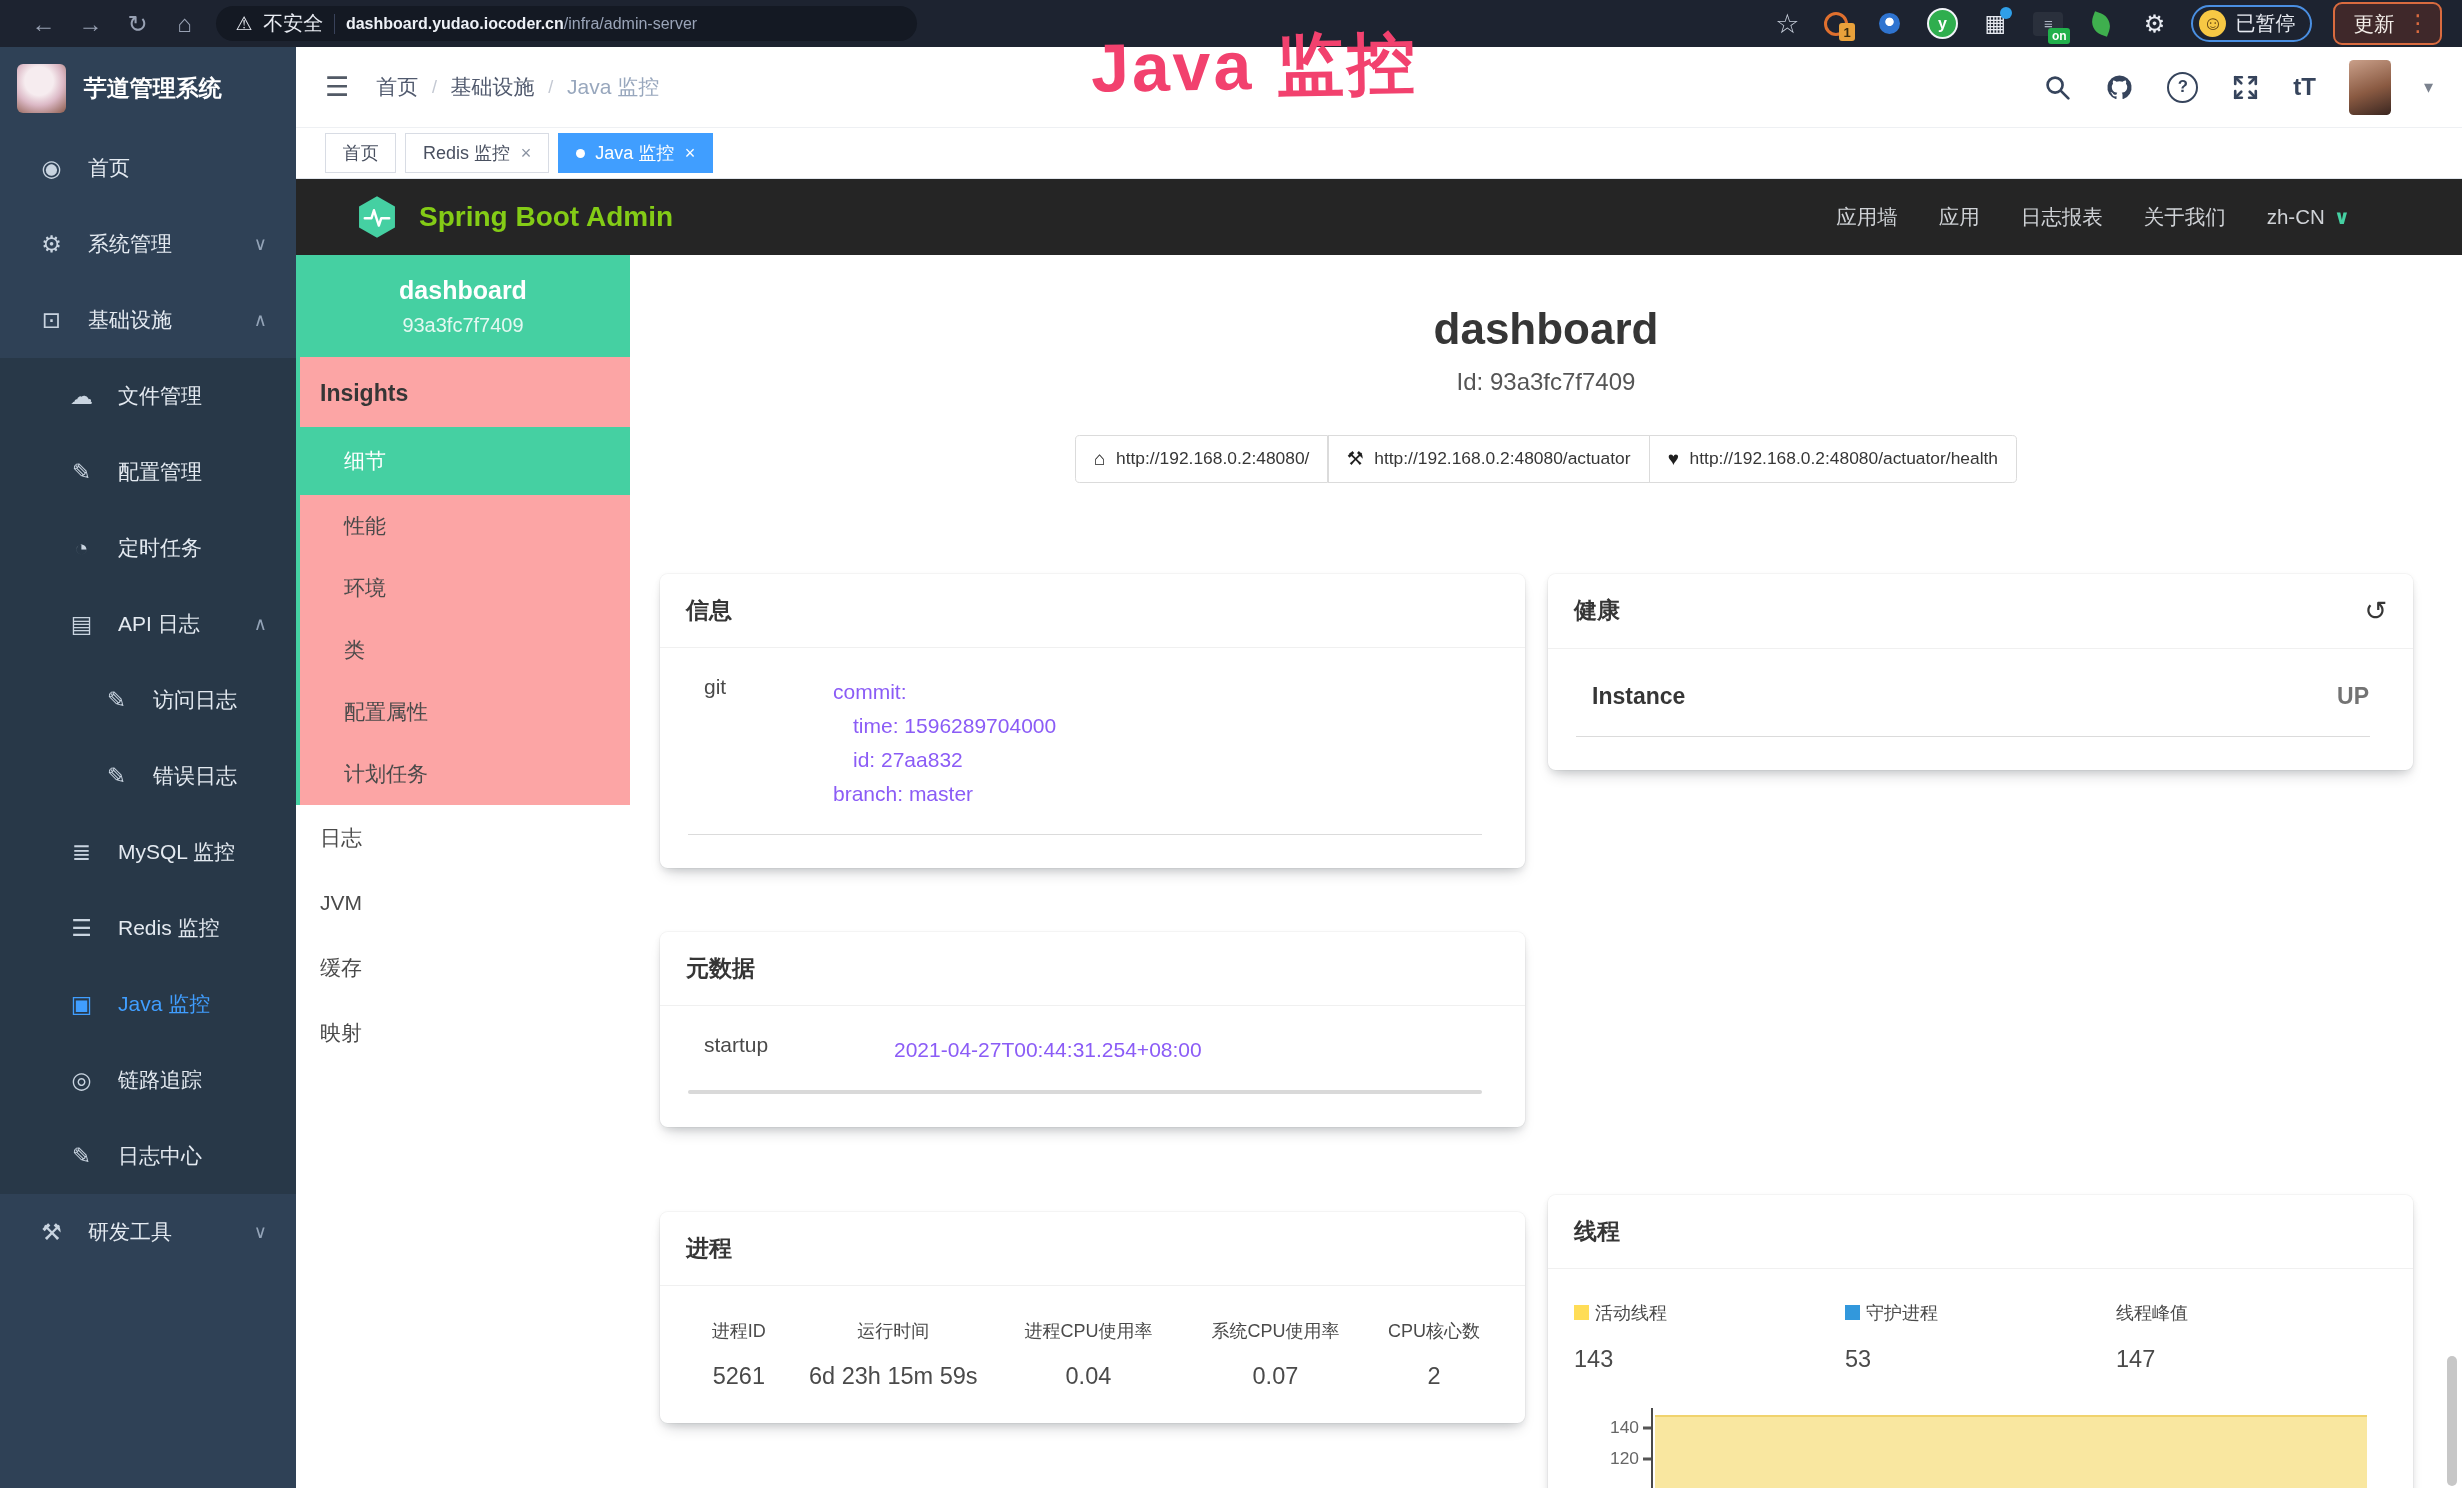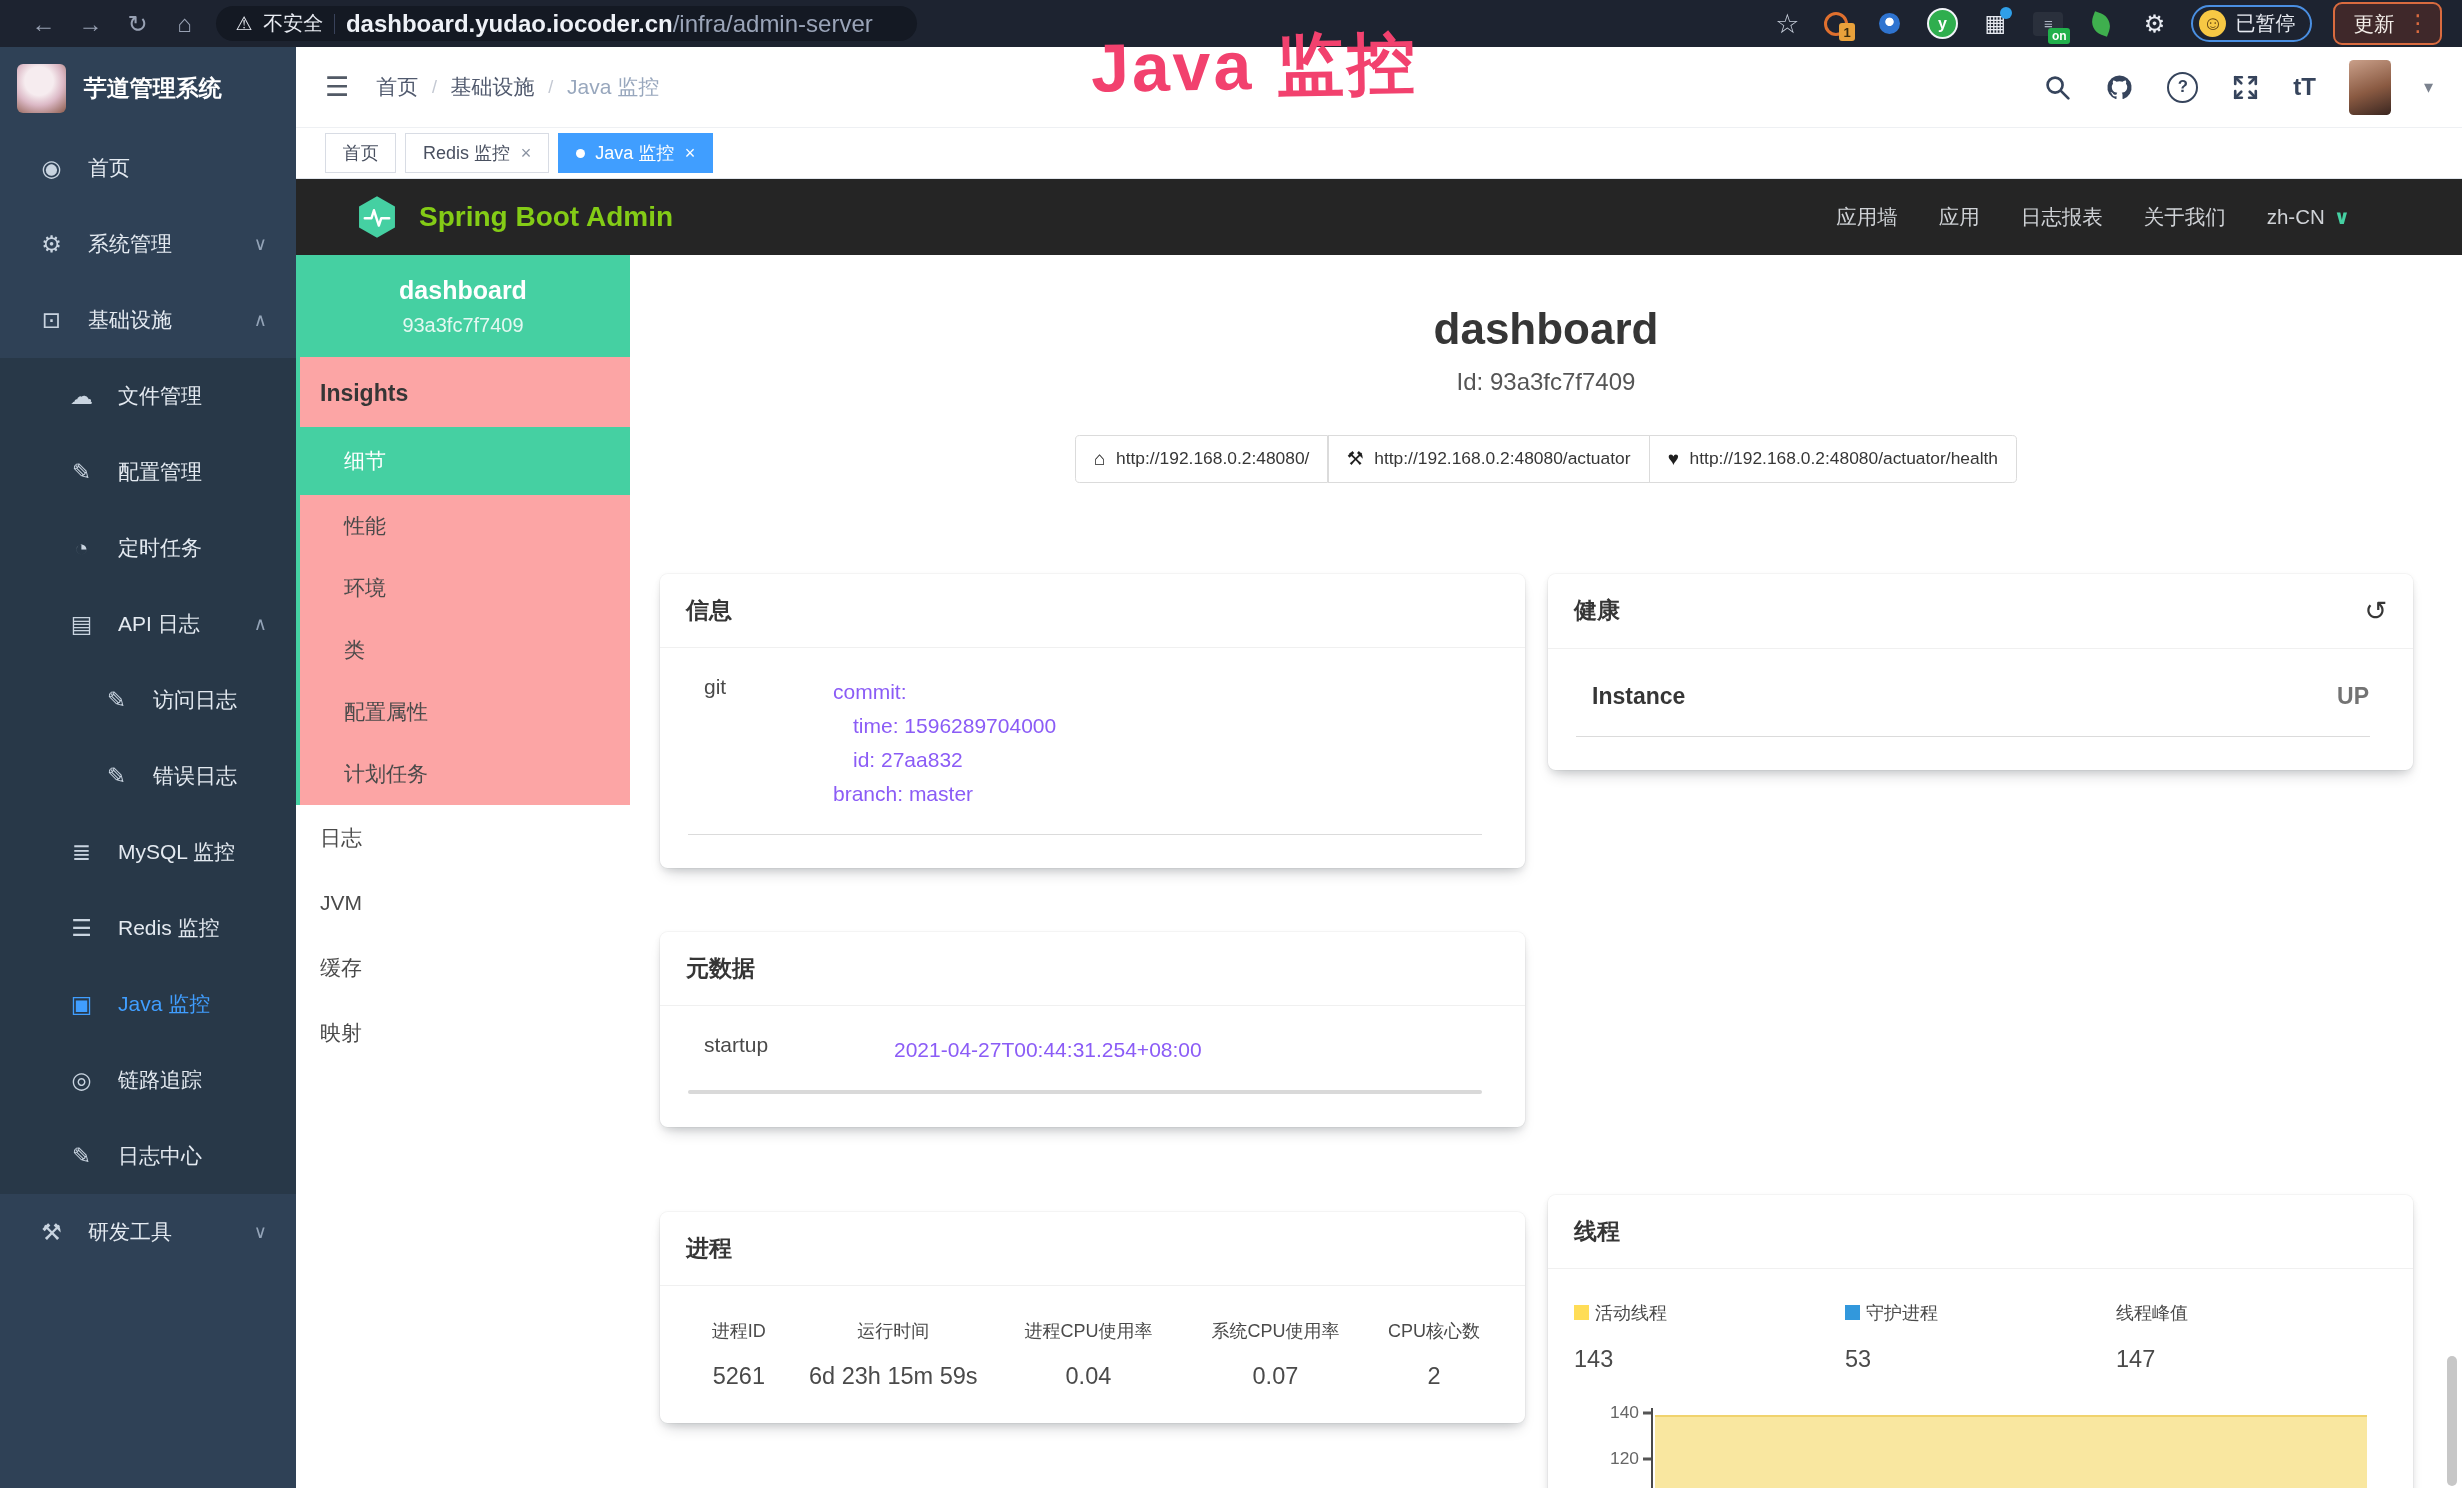--- a/index.html
+++ b/index.html
@@ -7,21 +7,21 @@
     font-family:"Liberation Sans","DejaVu Sans",sans-serif;-webkit-font-smoothing:antialiased;}
 
   
   .browser-bar{height:47px;background:#1d2330;display:flex;align-items:center;padding:0 20px;}
   .bicon{color:#98a1b3;font-size:24px;width:47px;text-align:center;cursor:pointer;}
   .url-pill{margin-left:7.6px;height:35px;width:661px;background:#141923;border-radius:17.4px;
     display:flex;align-items:center;padding:0 20px;gap:10.6px;cursor:text;}
   .warn{color:#e8ebf2;font-size:19px;}
   .sec{color:#e8ebf2;font-size:20px;}
   .pill-div{width:1.5px;height:20px;background:#39425a;}
-  .url{font-size:24px;color:#eef1f7;white-space:nowrap;font-weight:bold;}
+  .url{font-size:16px;color:#eef1f7;white-space:nowrap;font-weight:bold;}
   .url .path{color:#9aa4b8;font-weight:normal;}
   .bar-right{margin-left:auto;display:flex;align-items:center;gap:21px;}
   .star{color:#c6cdd9;font-size:27px;}
   .ext{position:relative;width:32px;height:32px;display:flex;align-items:center;justify-content:center;cursor:pointer;}
   .ring{width:18px;height:18px;border:3.8px solid #e0702e;border-radius:50%;}
   .ext-badge{position:absolute;bottom:-1.5px;right:-3px;background:#e9a13b;color:#3a2c0e;font-size:13px;
     line-height:1;padding:2.3px 4.6px;border-radius:3px;font-weight:bold;}
   .pin{width:21px;height:21px;border-radius:50%;background:radial-gradient(circle at 50% 42%,#fff 0 3.8px,#2f74d0 4.6px 100%);}
   .ycirc{width:27px;height:27px;border-radius:50%;background:#2fae4e;border:2.3px solid #f2f4f8;color:#fff;
     font-size:16px;font-weight:bold;display:flex;align-items:center;justify-content:center;}
@@ -149,21 +149,21 @@
   .tcol{flex:1;}
   .tlabel{font-size:18px;color:#4a4a4a;display:inline-flex;align-items:center;gap:6px;}
   .sq{width:15px;height:15px;display:inline-block;}
   .sq.yellow{background:#ffdd57;}
   .sq.blue{background:#3298dc;}
   .tval{font-size:23.5px;color:#4a4a4a;margin-top:21px;}
   .chart{display:flex;margin-top:35px;padding-left:27px;}
   .yaxis{width:50px;position:relative;height:129px;flex-shrink:0;}
   .tick{position:absolute;right:12px;transform:translateY(-50%);font-size:17.4px;color:#666;}
   .tick::after{content:"";position:absolute;right:-12px;top:50%;width:7.6px;height:2.3px;background:#555;}
-  .t0{top:4px;}.t1{top:50px;}.t2{top:86px;}
+  .t0{top:19px;}.t1{top:50px;}.t2{top:86px;}
   .plot{flex:1;position:relative;height:129px;border-left:2.3px solid #4a4a4a;margin-right:20px;}
   .fill{position:absolute;left:1.5px;right:0;top:7.6px;height:197px;background:#f9e7a0;border-top:2.3px solid #f0d36e;}
 
   .v-scrollbar{position:absolute;right:4.6px;bottom:3px;width:10.6px;height:130px;background:#c7c7c7;border-radius:5.3px;cursor:pointer;}
   .annotation{position:absolute;left:1091px;top:21px;font-size:68px;font-weight:bold;color:#f2416e;
     z-index:60;transform:rotate(-1deg);letter-spacing:3px;white-space:nowrap;}
 </style>
 </head>
 <body>
 

